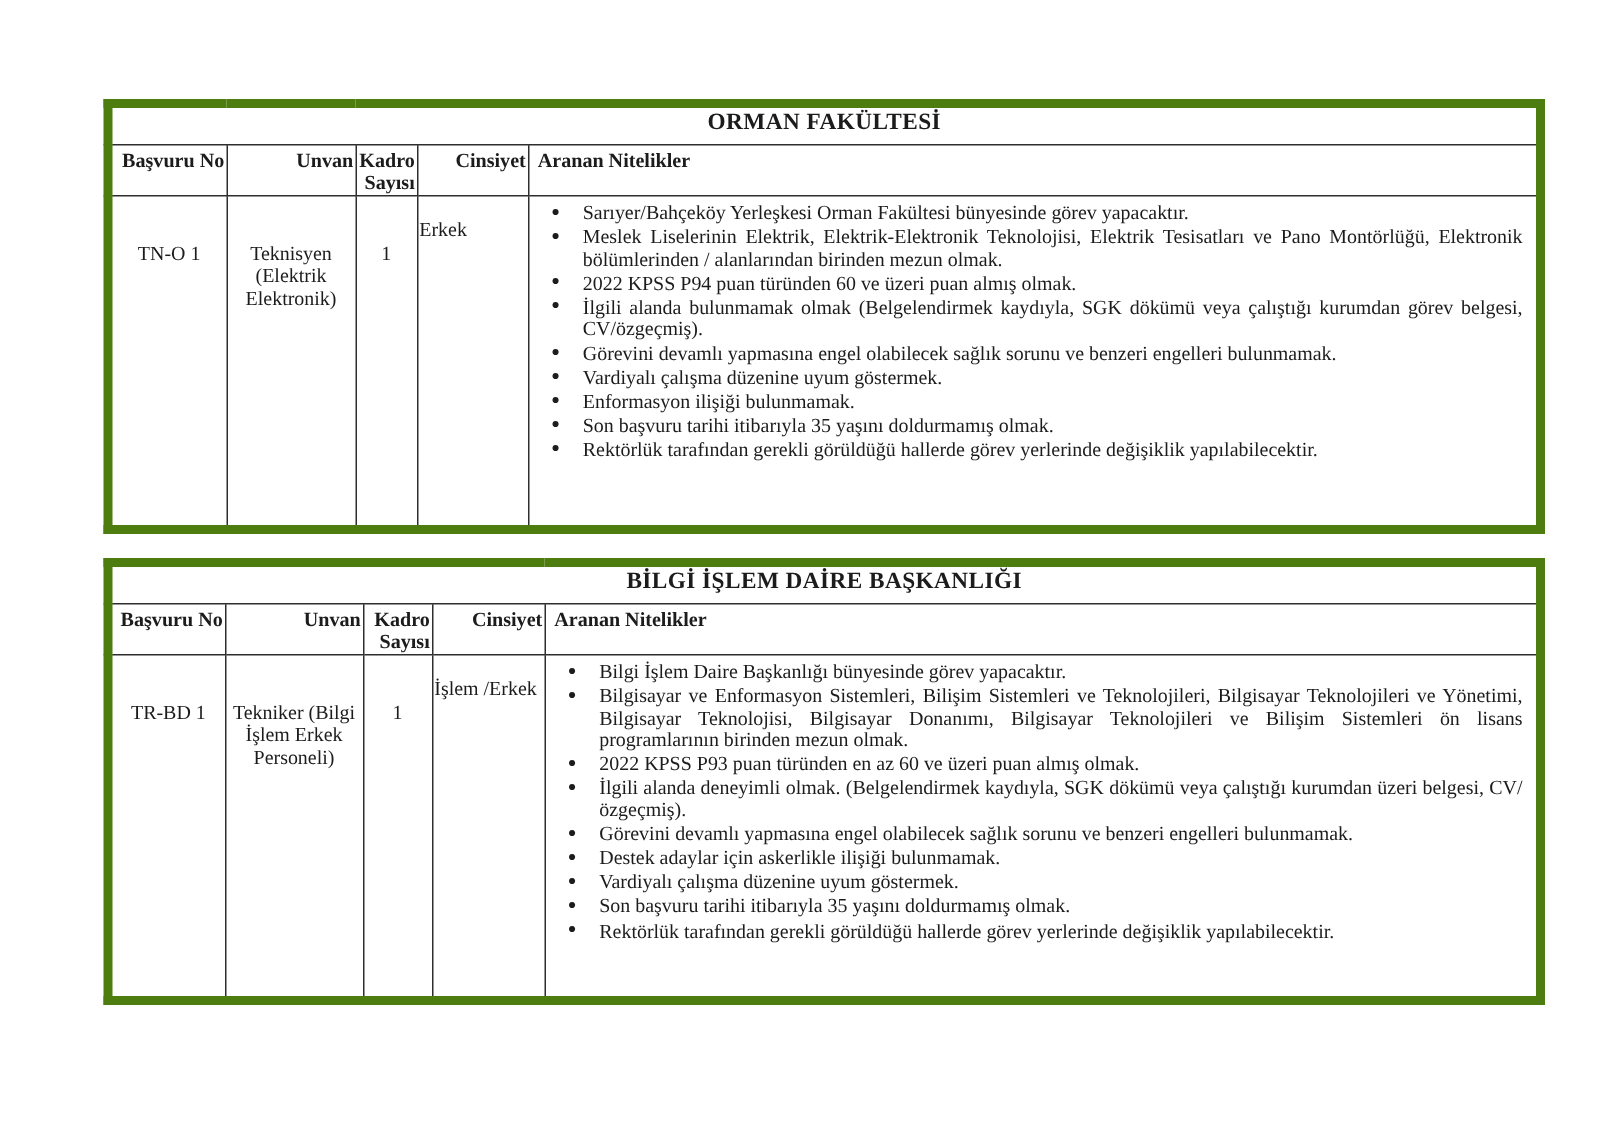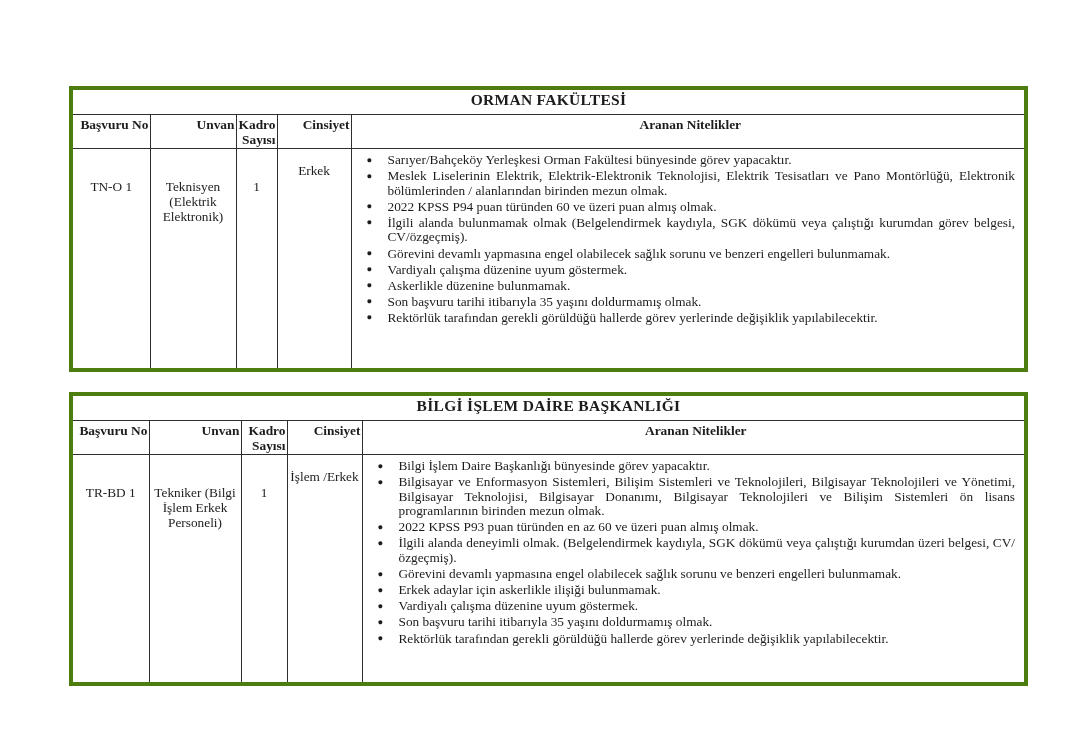--- a/index.html
+++ b/index.html
@@ -6,44 +6,43 @@
   body{
     width:1068px;height:755px;background:#ffffff;
     font-family:"Liberation Serif","DejaVu Serif",serif;
     color:#1c1c1c;
     -webkit-font-smoothing:antialiased;
   }
   .page{position:relative;width:1068px;height:755px;overflow:hidden;}
   table.doc-table{
     position:absolute;left:69px;width:955px;
     border-collapse:collapse;table-layout:fixed;
-    border:4px solid #4d7c0f;
-    margin-top:20px;
+    border:6px solid #4d7c0f;
   }
   #table-0{top:66px;}
   #table-1{top:372px;}
   table.doc-table td{
     border:1.5px solid #2e2e2e;
     vertical-align:top;
     overflow:hidden;
   }
   td.title-cell{
     height:22px;text-align:center;vertical-align:middle;
     font-weight:bold;font-size:15.5px;letter-spacing:.3px;
   }
   tr.header-row td{
     height:28px;font-weight:bold;font-size:13.4px;
     text-align:right;padding-top:2px;line-height:15px;
   }
-  tr.header-row td.col-nitelik{text-align:center;padding-left:6px;}
+  tr.header-row td.col-nitelik{text-align:left;padding-left:6px;}
   tr.data-row td{font-size:13.3px;line-height:15px;}
   #table-0 tr.data-row td{height:188px;}
   #table-1 tr.data-row td{height:196px;}
   td.cell-center{text-align:center;padding-top:30px;}
-  td.cell-cinsiyet{text-align:center;padding-top:14px;white-space:nowrap;padding-left:1px;padding-right:1px;}
+  td.cell-cinsiyet{text-align:left;padding-top:14px;white-space:nowrap;padding-left:1px;padding-right:1px;}
   td.cell-nitelik{padding:4px 9px 0 12px;}
   .nq-item{
     position:relative;padding-left:24px;margin-bottom:1.5px;
     text-align:justify;line-height:14.6px;font-size:13.3px;
   }
   .nq-bullet{
     position:absolute;left:3px;top:1.5px;font-size:9.5px;line-height:10px;
   }
 </style>
 </head>
@@ -75,21 +74,21 @@
       <td class="cell-center">Teknisyen (Elektrik Elektronik)</td>
       <td class="cell-center">1</td>
       <td class="cell-cinsiyet">Erkek</td>
       <td class="cell-nitelik">
         <div class="nq-item"><span class="nq-bullet">●</span><span>Sarıyer/Bahçeköy Yerleşkesi Orman Fakültesi bünyesinde görev yapacaktır.</span></div>
         <div class="nq-item"><span class="nq-bullet">●</span><span>Meslek Liselerinin Elektrik, Elektrik-Elektronik Teknolojisi, Elektrik Tesisatları ve Pano Montörlüğü, Elektronik bölümlerinden / alanlarından birinden mezun olmak.</span></div>
         <div class="nq-item"><span class="nq-bullet">●</span><span>2022 KPSS P94 puan türünden 60 ve üzeri puan almış olmak.</span></div>
         <div class="nq-item"><span class="nq-bullet">●</span><span>İlgili alanda bulunmamak olmak (Belgelendirmek kaydıyla, SGK dökümü veya çalıştığı kurumdan görev belgesi, CV/özgeçmiş).</span></div>
         <div class="nq-item"><span class="nq-bullet">●</span><span>Görevini devamlı yapmasına engel olabilecek sağlık sorunu ve benzeri engelleri bulunmamak.</span></div>
         <div class="nq-item"><span class="nq-bullet">●</span><span>Vardiyalı çalışma düzenine uyum göstermek.</span></div>
-        <div class="nq-item"><span class="nq-bullet">●</span><span>Askerlikle düzenine bulunmamak.</span></div>
+        <div class="nq-item"><span class="nq-bullet">●</span><span>Enformasyon ilişiği bulunmamak.</span></div>
         <div class="nq-item"><span class="nq-bullet">●</span><span>Son başvuru tarihi itibarıyla 35 yaşını doldurmamış olmak.</span></div>
         <div class="nq-item"><span class="nq-bullet">●</span><span>Rektörlük tarafından gerekli görüldüğü hallerde görev yerlerinde değişiklik yapılabilecektir.</span></div>
       </td>
     </tr>
   </tbody>
     </table>
 
   <table id="table-1" class="doc-table">
     <colgroup>
       <col style="width:78px">
@@ -113,21 +112,21 @@
       <td class="cell-center">TR-BD 1</td>
       <td class="cell-center">Tekniker (Bilgi İşlem Erkek Personeli)</td>
       <td class="cell-center">1</td>
       <td class="cell-cinsiyet">İşlem /Erkek</td>
       <td class="cell-nitelik">
         <div class="nq-item"><span class="nq-bullet">●</span><span>Bilgi İşlem Daire Başkanlığı bünyesinde görev yapacaktır.</span></div>
         <div class="nq-item"><span class="nq-bullet">●</span><span>Bilgisayar ve Enformasyon Sistemleri, Bilişim Sistemleri ve Teknolojileri, Bilgisayar Teknolojileri ve Yönetimi, Bilgisayar Teknolojisi, Bilgisayar Donanımı, Bilgisayar Teknolojileri ve Bilişim Sistemleri ön lisans programlarının birinden mezun olmak.</span></div>
         <div class="nq-item"><span class="nq-bullet">●</span><span>2022 KPSS P93 puan türünden en az 60 ve üzeri puan almış olmak.</span></div>
         <div class="nq-item"><span class="nq-bullet">●</span><span>İlgili alanda deneyimli olmak. (Belgelendirmek kaydıyla, SGK dökümü veya çalıştığı kurumdan üzeri belgesi, CV/özgeçmiş).</span></div>
         <div class="nq-item"><span class="nq-bullet">●</span><span>Görevini devamlı yapmasına engel olabilecek sağlık sorunu ve benzeri engelleri bulunmamak.</span></div>
-        <div class="nq-item"><span class="nq-bullet">●</span><span>Erkek adaylar için askerlikle ilişiği bulunmamak.</span></div>
+        <div class="nq-item"><span class="nq-bullet">●</span><span>Destek adaylar için askerlikle ilişiği bulunmamak.</span></div>
         <div class="nq-item"><span class="nq-bullet">●</span><span>Vardiyalı çalışma düzenine uyum göstermek.</span></div>
         <div class="nq-item"><span class="nq-bullet">●</span><span>Son başvuru tarihi itibarıyla 35 yaşını doldurmamış olmak.</span></div>
         <div class="nq-item"><span class="nq-bullet">●</span><span>Rektörlük tarafından gerekli görüldüğü hallerde görev yerlerinde değişiklik yapılabilecektir.</span></div>
       </td>
     </tr>
   </tbody>
     </table>
 
 </div>
 

